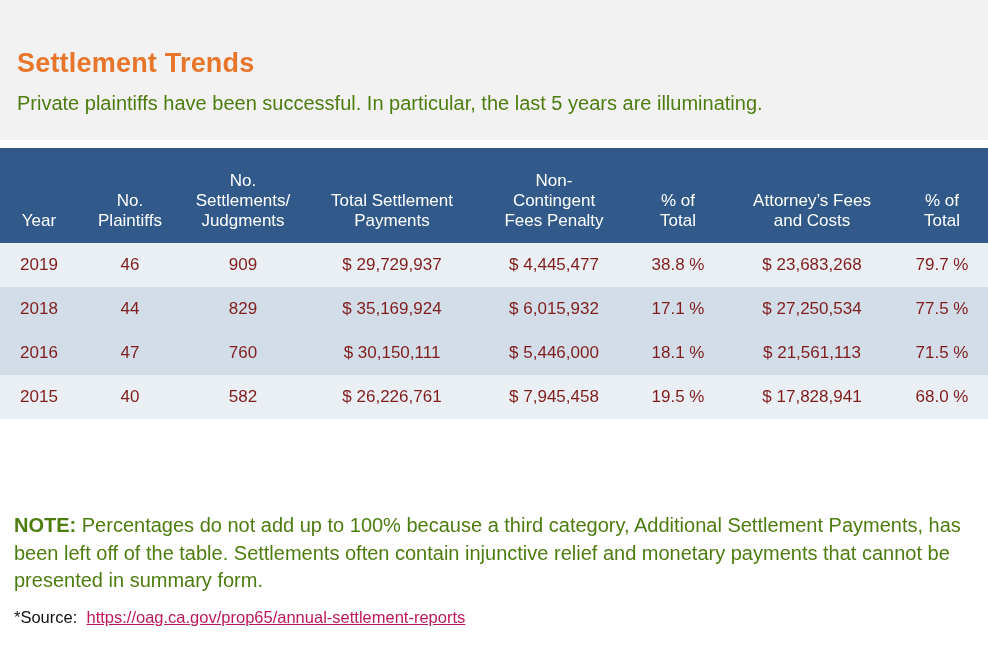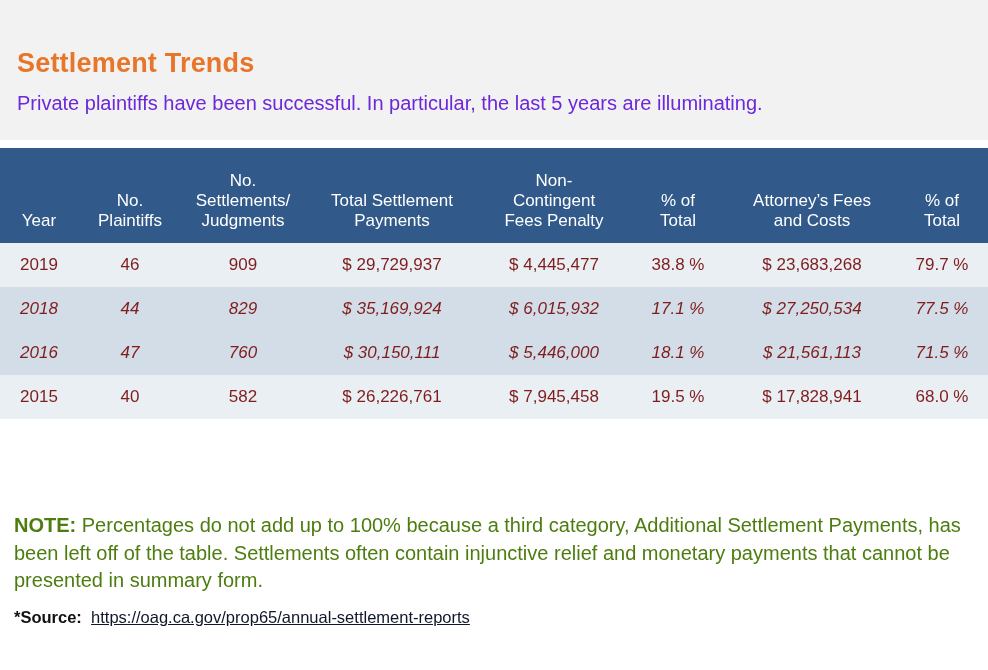--- a/index.html
+++ b/index.html
@@ -38,21 +38,21 @@
     font-weight: bold;
     color: #e8762a;
     letter-spacing: 0.2px;
     white-space: nowrap;
   }
   .slide-subtitle {
     position: absolute;
     left: 17px;
     top: 92px;
     font-size: 20px;
-    color: #6d28d9;
+    color: #4d7c0f;
     white-space: nowrap;
     text-align: center;
   }
 
   
   .trend-table {
     position: absolute;
     left: 0;
     top: 148px;
     width: 988px;
@@ -72,21 +72,21 @@
   }
   .trend-table td {
     font-size: 17px;
     color: #7f1d1d;
     height: 44px;
     padding: 0;
     vertical-align: middle;
     text-align: center;
   }
   .trend-table tbody tr.row-odd td  { background: #eaeff4; }
-  .trend-table tbody tr.row-even td { background: #d3dde7; font-style: italic; }
+  .trend-table tbody tr.row-even td { background: #d3dde7; }
 
   
   .c-year  { width: 78px; }
   .c-pl    { width: 104px; }
   .c-sj    { width: 122px; }
   .c-tsp   { width: 176px; }
   .c-ncp   { width: 148px; }
   .c-pct1  { width: 100px; }
   .c-fees  { width: 168px; }
   .c-pct2  { width: 92px; }
@@ -104,23 +104,23 @@
   .note b { font-weight: bold; }
 
   .source {
     position: absolute;
     left: 14px;
     top: 608px;
     font-size: 16.5px;
     color: #111111;
     white-space: nowrap;
   }
-  .source .src-label { font-weight: bold; }
+  .source .src-label { font-weight: normal; }
   .source a {
-    color: #0f172a;
+    color: #be185d;
     text-decoration: underline;
   }
 </style>
 </head>
 <body>
 
 <div class="slide">
 
   <div class="header-band">
     <div class="slide-title">Settlement Trends</div>

